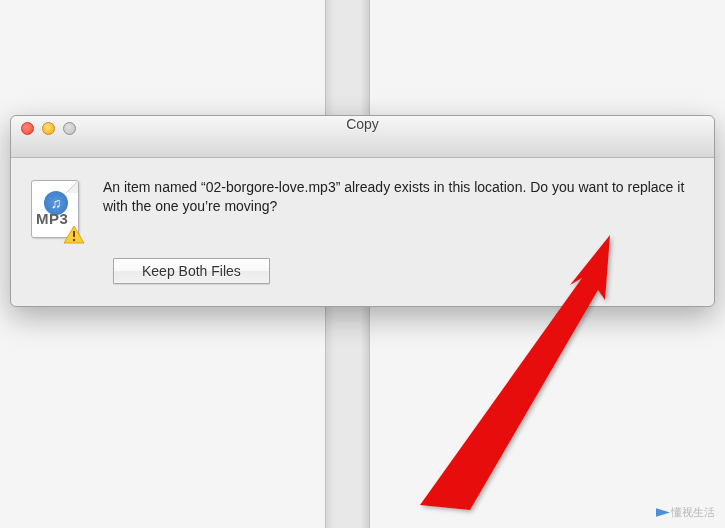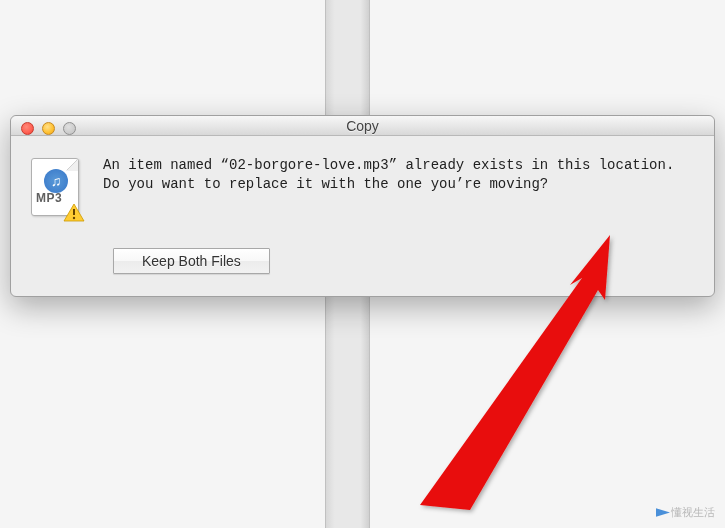--- a/index.html
+++ b/index.html
@@ -33,27 +33,26 @@
       top: 115px;
       left: 10px;
       width: 705px;
       background: #ededed;
       border: 1px solid #a0a0a0;
       border-radius: 6px;
       box-shadow: 0 10px 30px rgba(0,0,0,0.3);
     }
     
     .titlebar {
-      height: 20px;
+      height: 42px;
       background: linear-gradient(to bottom, #f7f7f7 0%, #e8e8e8 50%, #d8d8d8 100%);
       border-bottom: 1px solid #b8b8b8;
       border-radius: 6px 6px 0 0;
       position: relative;
       display: flex;
-      align-items: center;
       justify-content: center;
     }
     
     .traffic-lights {
       position: absolute;
       left: 10px;
       top: 6px;
       display: flex;
       gap: 8px;
     }
@@ -137,21 +136,21 @@
       align-items: center;
       justify-content: center;
       color: white;
       font-size: 14px;
     }
     
     .mp3-badge {
       position: absolute;
       bottom: 10px;
       left: 4px;
-      font-size: 12px;
+      font-size: 15px;
       font-weight: bold;
       color: #606060;
       letter-spacing: 0.5px;
     }
     
     .warning-badge {
       position: absolute;
       bottom: -2px;
       right: -4px;
       width: 22px;
@@ -159,22 +158,21 @@
     }
     
     .message-area {
       flex: 1;
     }
     
     .message-text {
       font-size: 14px;
       color: #222;
       line-height: 1.35;
-      margin-bottom: 26px;
-      font-family: Liberation Mono, monospace;
+      margin-bottom: 42px;
     }
     
     .button-row {
       display: flex;
       gap: 14px;
       justify-content: flex-start;
       padding-left: 10px;
     }
     
     .mac-button {
@@ -183,21 +181,20 @@
       padding: 0 28px;
       background: linear-gradient(to bottom, #ffffff 0%, #f8f8f8 48%, #ececec 52%, #f2f2f2 100%);
       border: 1px solid #a8a8a8;
       border-radius: 1px;
       font-size: 14px;
       color: #333;
       cursor: pointer;
       text-shadow: 0 1px 0 rgba(255,255,255,0.7);
       box-shadow: 0 1px 1px rgba(0,0,0,0.1);
       font-family: inherit;
-      margin-top: 28px;
     }
     
     .arrow {
       position: absolute;
       top: 230px;
       left: 330px;
       width: 320px;
       height: 290px;
       pointer-events: none;
     }

